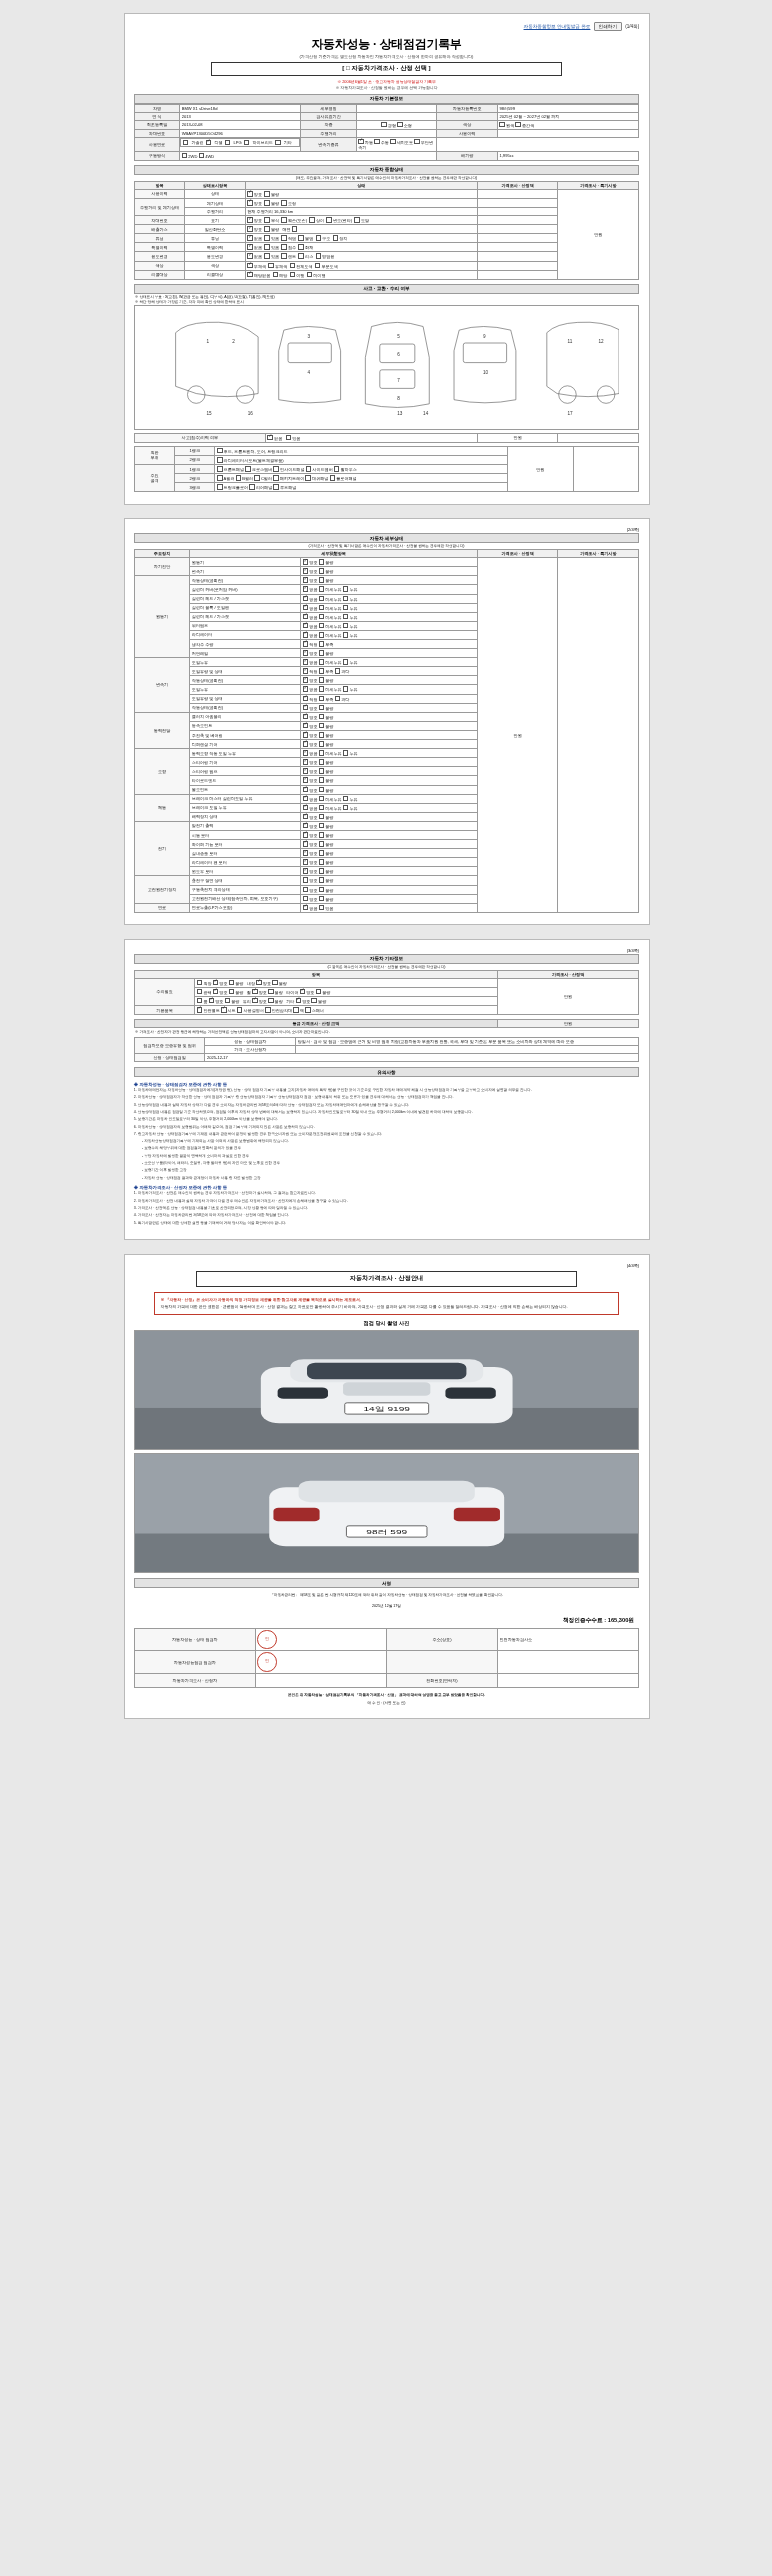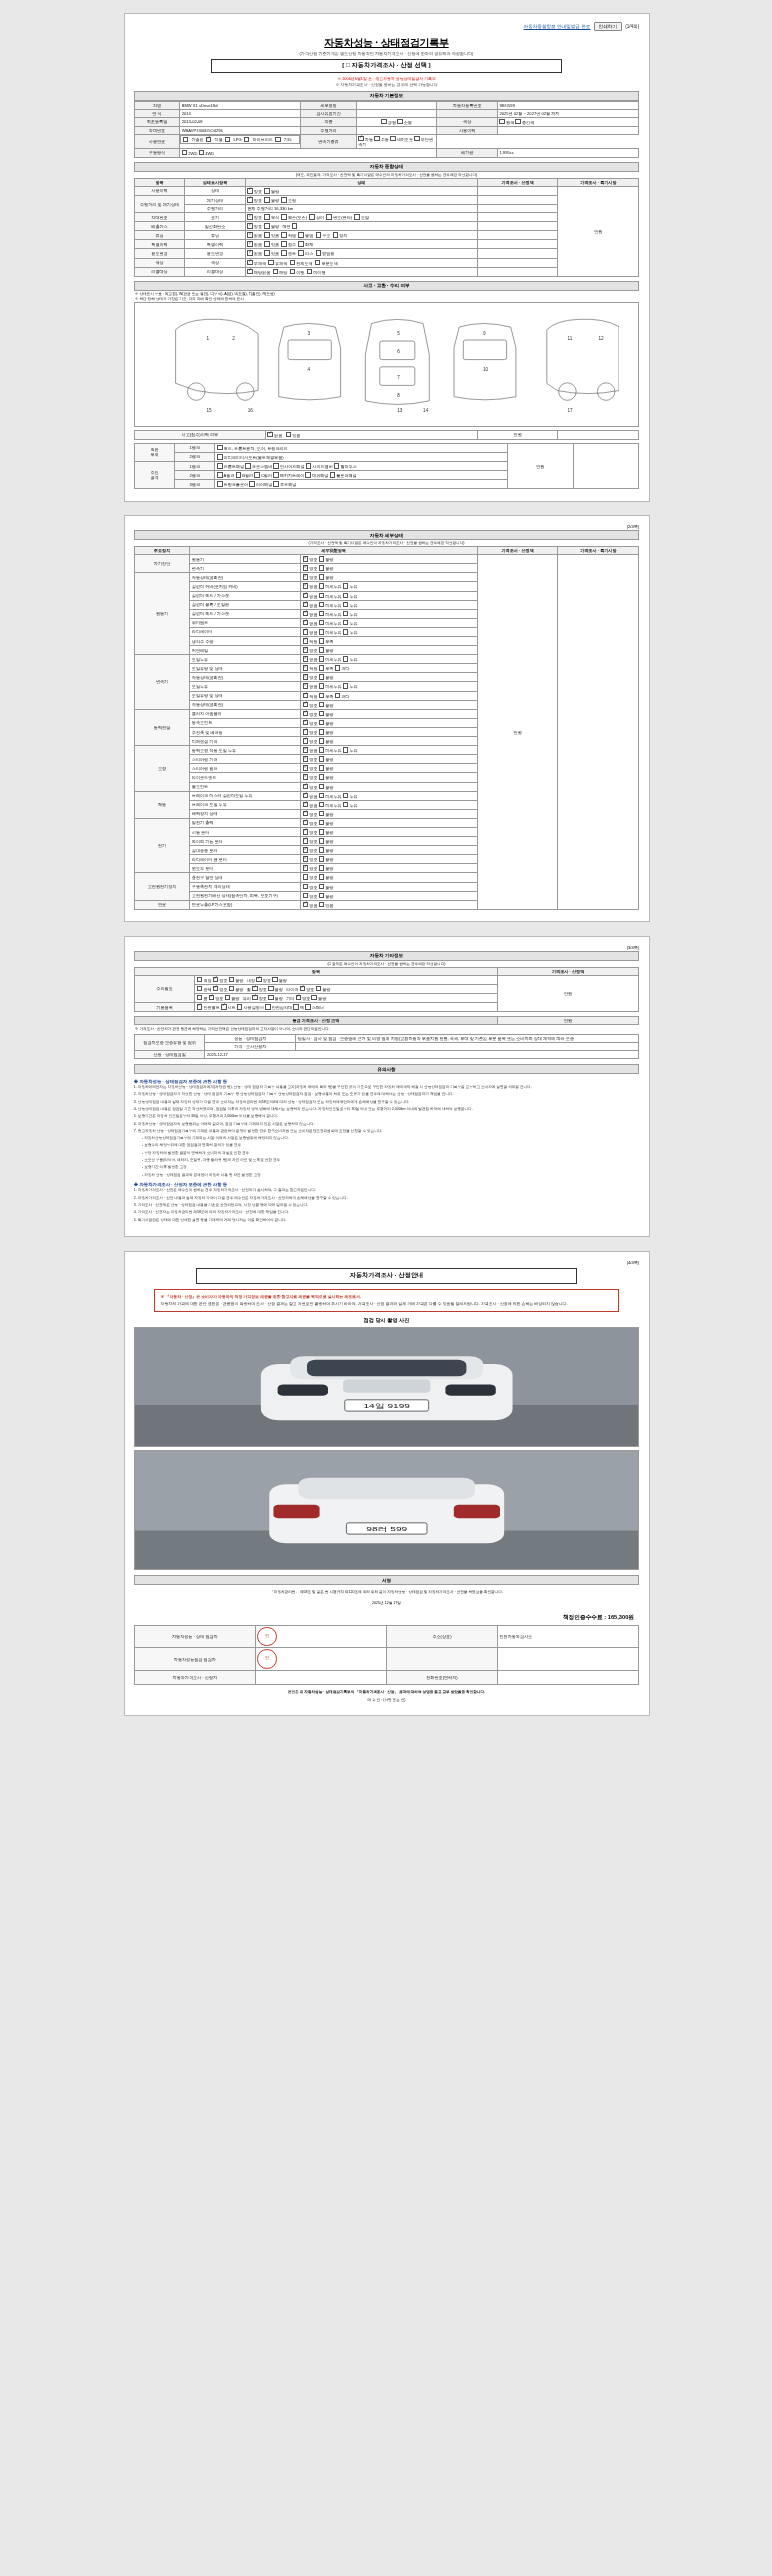--- a/index.html
+++ b/index.html
@@ -2,21 +2,21 @@
 <html style="font-size:8.2px"><head>
 <meta charset="utf-8">
 <style>
   html,body{margin:0;padding:0;background:#e8e8e8;font-family:"Liberation Sans",sans-serif;}
   .page-wrap{width:773px;margin:0 auto;background:#e8e8e8;padding:0 0 20.6px 0;box-sizing:border-box;}
   .sheet{width:526px;margin:13.4px auto;background:#ffffff;border:0.5px solid #b9b9b9;box-sizing:border-box;padding:7.2px 9.3px 11.3px 9.3px;}
   .topbar{display:flex;justify-content:flex-end;align-items:center;gap:3.1px;font-size:4.6px;margin-bottom:2.1px;}
   .topbar .lnk{color:#1a4fa0;text-decoration:underline;}
   .topbar .btn{border:0.5px solid #888;background:#f2f2f2;padding:1px 4.1px;font-size:4.6px;border-radius:1px;}
   .pgno{font-size:4.6px;color:#222;}
-  h1.doc-title{font-size:10px;text-align:center;margin:5.2px 0 1px 0;font-weight:bold;letter-spacing:-0.3px;text-decoration:underline;}
+  h1.doc-title{font-size:12px;text-align:center;margin:5.2px 0 1px 0;font-weight:bold;letter-spacing:-0.3px;}
   .sub-note{font-size:4.1px;text-align:center;color:#333;margin:0 0 3.1px 0;}
   .chkline{border:0.5px solid #333;text-align:center;font-size:6.2px;font-weight:bold;padding:1.5px 0;margin:0 77px 3.1px 77px;}
   .redline{font-size:3.9px;color:#c00;text-align:center;margin-bottom:1.5px;}
   .redline2{font-size:3.9px;color:#333;text-align:center;margin-bottom:3.1px;}
   table.grid{width:100%;border-collapse:collapse;table-layout:fixed;}
   table.grid th,table.grid td{border:0.5px solid #9a9a9a;font-size:4.1px;padding:1px 1.5px;vertical-align:middle;color:#111;}
   .sect-hd{background:#e3e3e3;text-align:center;font-weight:bold;font-size:4.6px;padding:1.5px 0;border:0.5px solid #9a9a9a;}
   .lbl{background:#f0f0f0;text-align:center;}
   .lbl2{background:#f7f7f7;text-align:center;}
   .ctr{text-align:center;}

